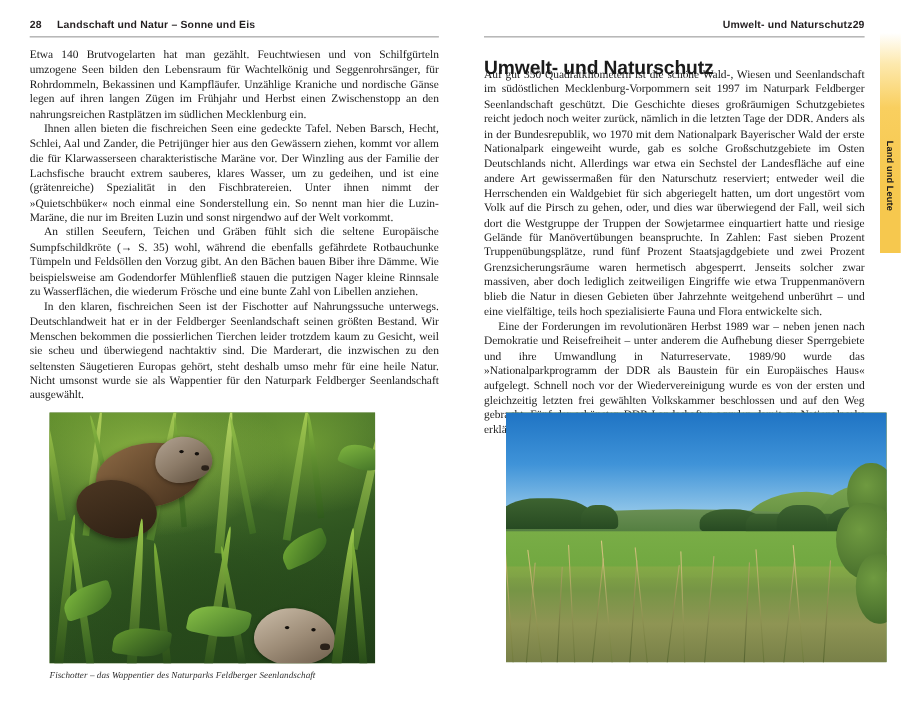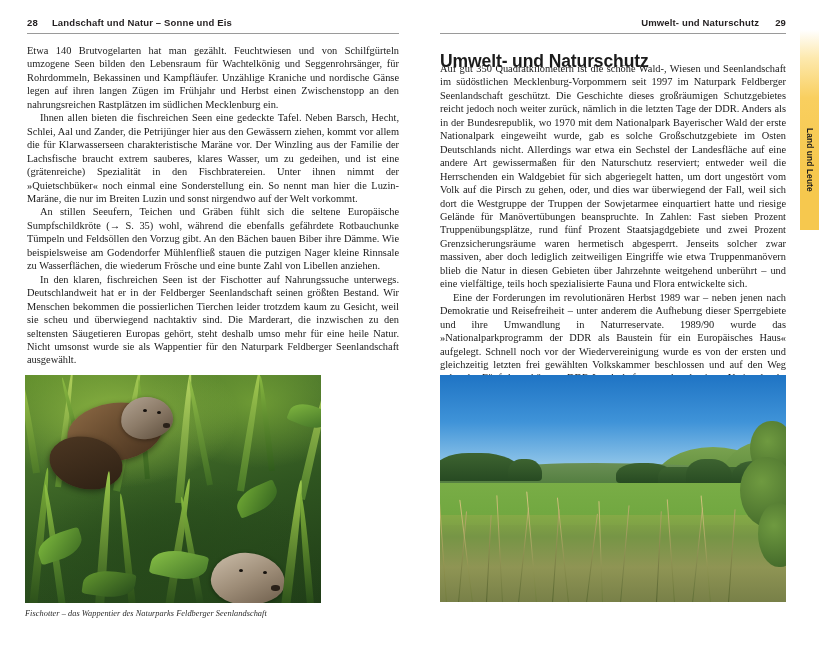--- a/index.html
+++ b/index.html
@@ -34,21 +34,21 @@
     font-size: 9.5px;
     font-weight: bold;
     color: #231f20;
     letter-spacing: 0.15px;
     white-space: nowrap;
   }
   .runhead-left  { left: 27px; }
   .runhead-right { right: 33px; text-align: right; }
   .runhead .folio { font-weight: bold; }
   .runhead-left .folio  { margin-right: 14px; }
-  .runhead-right .folio { margin-left: 16px; }
+  .runhead-right .folio { }
 
   .rule {
     position: absolute;
     top: 33px;
     height: 1px;
     background: #9a9a9a;
   }
   .rule-left  { left: 27px;  width: 372px; }
   .rule-right { left: 440px; width: 346px; }
 
@@ -87,21 +87,21 @@
     top: 44px;
     width: 372px;
   }
   .body-right {
     left: 440px;
     top: 62px;
     width: 346px;
   }
 
   
-  .figure { position: absolute; }
+  .figure { position: absolute; margin-left: 20px; }
   .figure .photo {
     position: relative;
     overflow: hidden;
     background: #567a32;
   }
   .caption {
     margin-top: 6px;
     font-family: "Liberation Serif", serif;
     font-style: italic;
     font-size: 8.3px;

